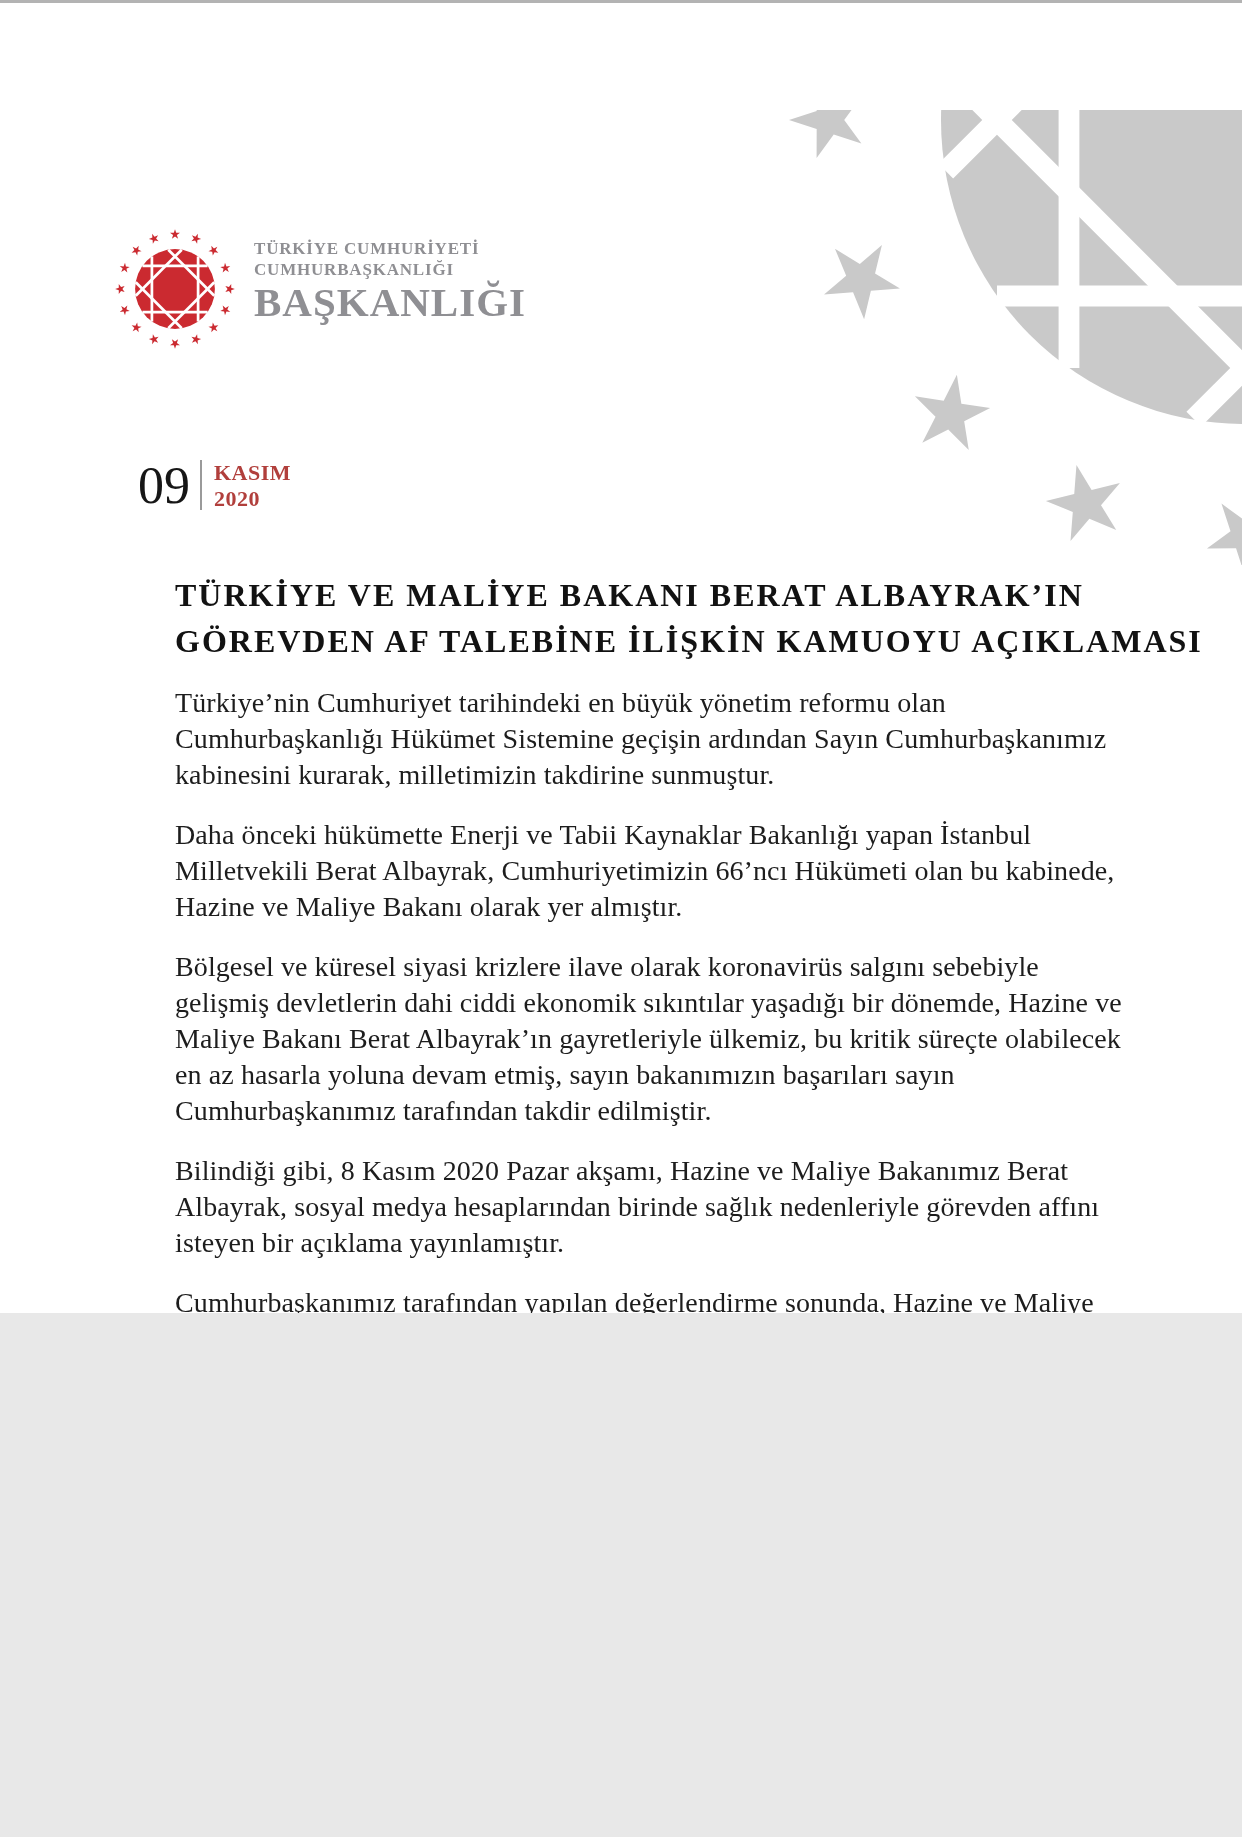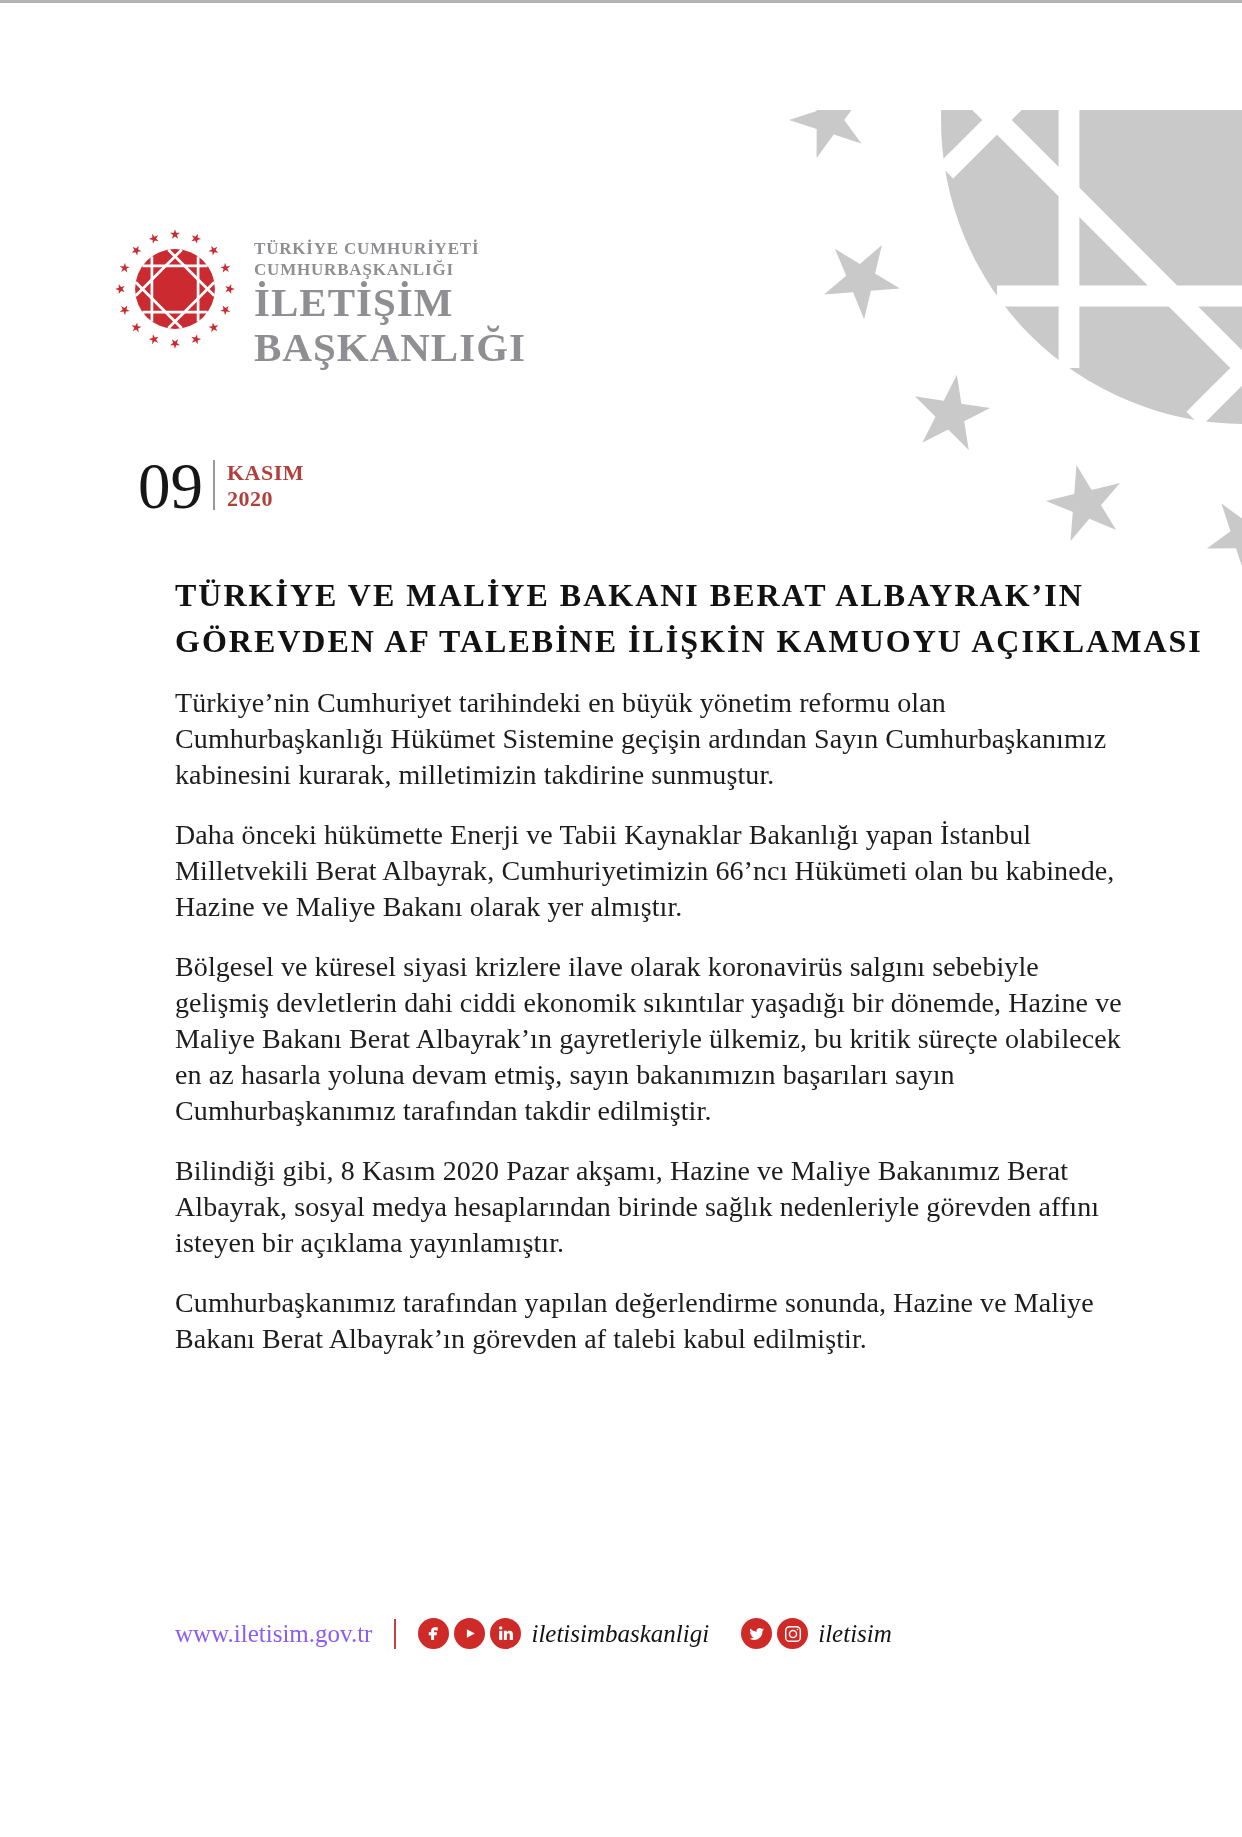--- a/index.html
+++ b/index.html
@@ -1,19 +1,19 @@
 <!DOCTYPE html>
 <html lang="tr"><head>
 <meta charset="utf-8">
 <title>Press Release</title>
 <style>
   html,body{margin:0;padding:0;background:#e8e8e8;}
   .page{
     position:relative;
-    width:1242px;height:1837px;
+    width:1242px;height:1313px;
     margin:0 auto;
     background:#ffffff;
     overflow:hidden;
     font-family:"Liberation Serif","DejaVu Serif",serif;
   }
   .top-line{position:absolute;top:0;left:0;width:100%;height:3px;background:#b3b3b3;}
 
   
   .watermark-clip{
     position:absolute;top:110px;right:0;
@@ -33,21 +33,21 @@
   .logo-text{margin-left:16px;padding-top:12px;color:#8f8f93;}
   .logo-text .small{
     font-size:17px;font-weight:700;letter-spacing:.8px;line-height:21px;
   }
   .logo-text .big{
     font-size:41px;font-weight:700;letter-spacing:1px;line-height:45px;
   }
 
   
   .datebox{position:absolute;left:138px;top:456px;display:flex;align-items:flex-start;}
-  .date-day{font-size:65px;line-height:60px;color:#161616;font-weight:400;}
+  .date-day{font-size:52px;line-height:60px;color:#161616;font-weight:400;}
   .date-sep{width:2px;height:50px;background:#9a9a9a;margin:4px 12px 0 10px;}
   .date-month,.date-year{
     font-size:22px;line-height:26px;color:#b13f3c;font-weight:600;letter-spacing:.5px;
   }
   .date-col{padding-top:4px;}
 
   
   .content{position:absolute;left:175px;top:572px;width:950px;color:#1d1d1d;}
   .title{margin:0 0 21px 0;font-size:32px;font-weight:700;line-height:46px;letter-spacing:2px;color:#121212;}
   .title div{white-space:nowrap;}
@@ -115,21 +115,20 @@
       </svg>
   </div>
 
   <div class="logo">
     <svg class="logo-emblem" viewBox="0 0 120 120">
         <use href="#emblem"></use>
       </svg>
     <div class="logo-text">
       <div class="small">TÜRKİYE CUMHURİYETİ</div>
       <div class="small">CUMHURBAŞKANLIĞI</div>
-      <div class="big">İLETİŞİM</div>
       <div class="big">BAŞKANLIĞI</div>
     </div>
   </div>
 
   <div class="datebox">
     <div class="date-day">09</div>
     <div class="date-sep"></div>
     <div class="date-col">
       <div class="date-month">KASIM</div>
       <div class="date-year">2020</div>

